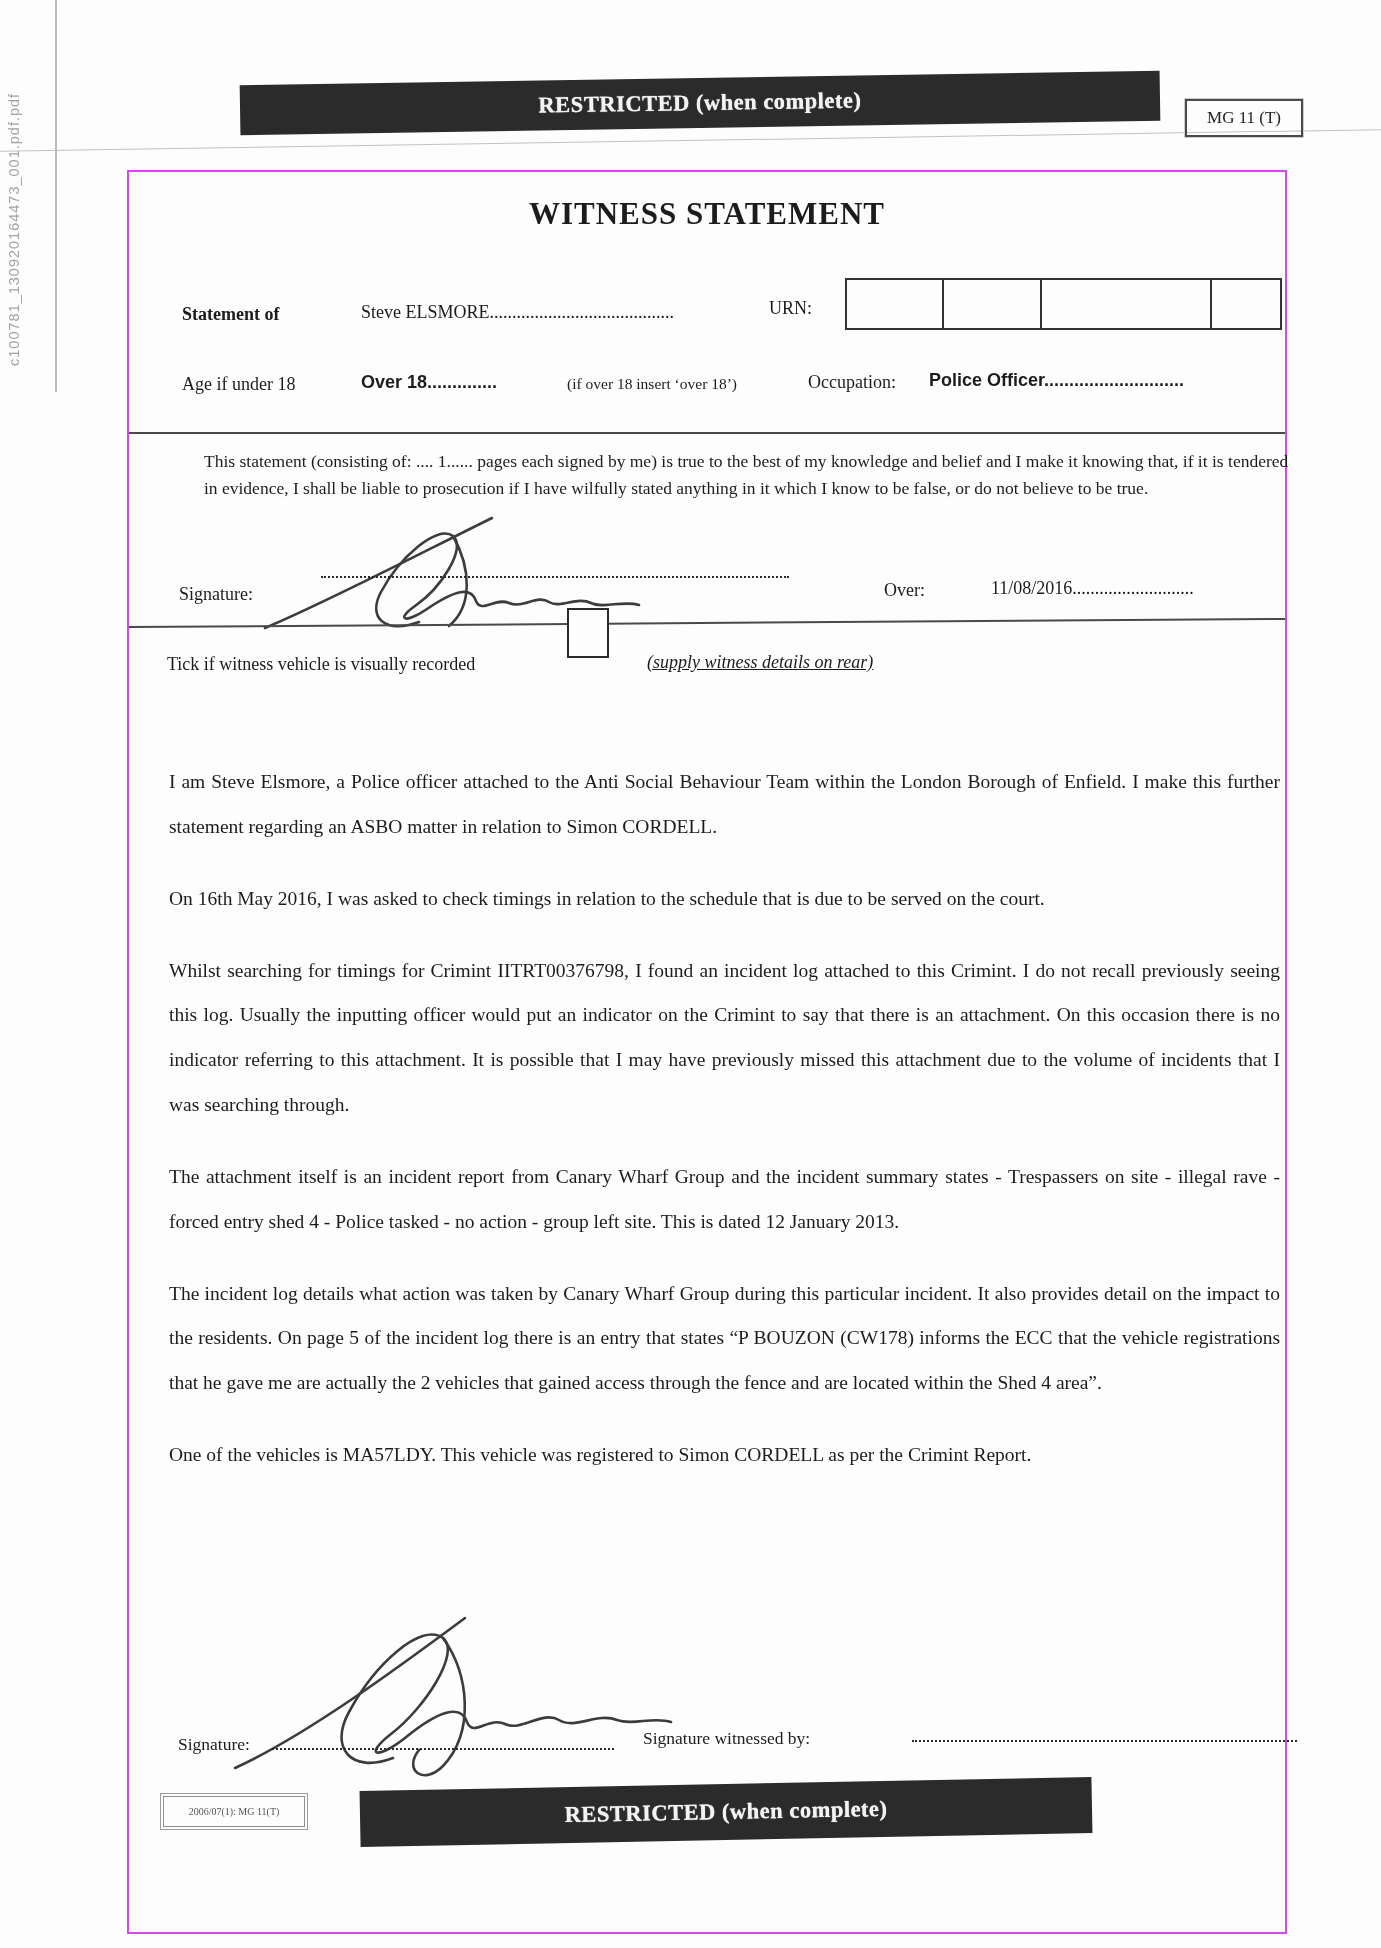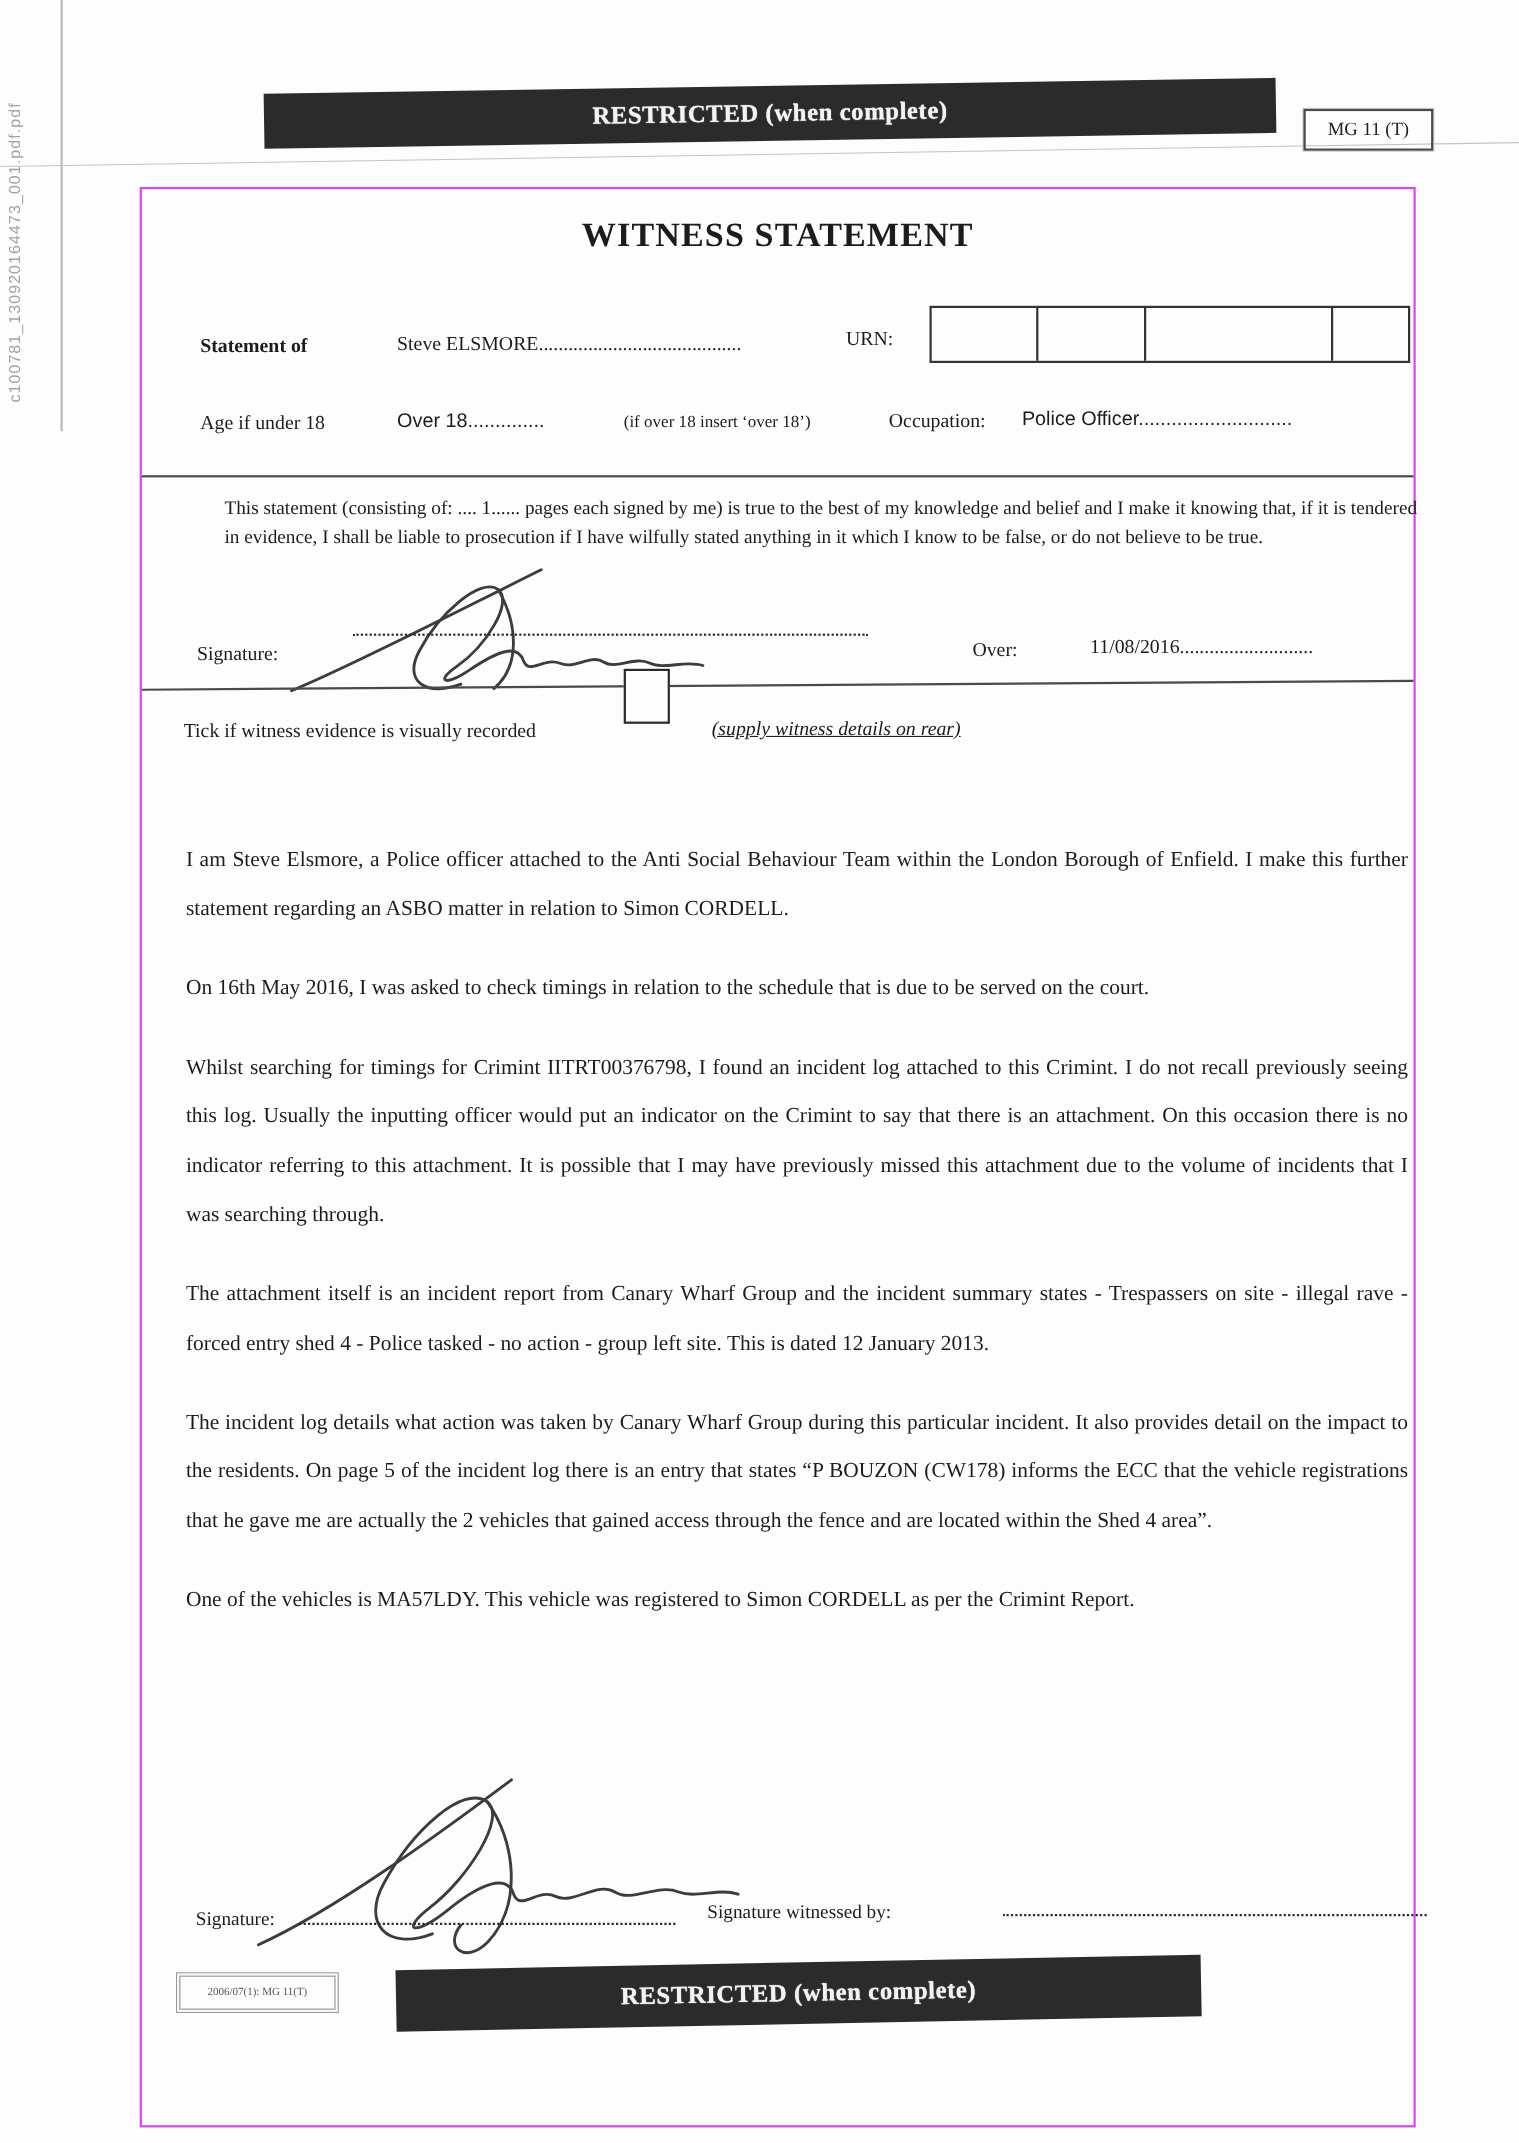--- a/index.html
+++ b/index.html
@@ -81,21 +81,21 @@
   }
   .subtitle {
     position: absolute; left: 0; top: 68px; width: 100%;
     text-align: center;
     font-size: 17.5px;
   }
 
   .abs { position: absolute; }
   .lbl { font-size: 18px; }
   .lbl-b { font-size: 18px; font-weight: bold; }
-  .val-sans { font-family: "Liberation Sans", sans-serif; font-weight: normal; font-size: 18px; }
+  .val-sans { font-family: "Liberation Sans", sans-serif; font-weight: bold; font-size: 18px; }
   .hint { font-size: 15.5px; }
 
   .urn-table {
     position: absolute; left: 716px; top: 106px;
     width: 437px; height: 52px;
     border: 2px solid #333;
     display: flex;
   }
   .urn-cell { border-left: 2px solid #333; }
   .urn-cell:first-child { border-left: none; }
@@ -193,21 +193,21 @@
       <path d="M 162 112 C 128 124 110 108 124 82 C 142 48 180 14 196 26 C 210 38 184 78 158 96 C 138 110 148 114 170 99 C 198 80 214 76 219 91 C 224 104 238 87 252 93 C 266 99 280 84 292 92 C 303 99 320 86 334 93 C 346 99 366 90 382 95"></path>
       <path d="M 196 26 C 214 58 216 96 192 116"></path>
     </svg>
     <div class="abs lbl" style="left:50px; top:412px;">Signature:</div>
     <div class="dotted" style="left:192px; top:404px; width:468px;"></div>
     <div class="abs lbl" style="left:755px; top:408px;">Over:</div>
     <div class="abs lbl" style="left:862px; top:406px;">11/08/2016...........................</div>
 
     <div class="hline" style="top:450px; transform: rotate(-0.4deg);"></div>
 
-    <div class="abs lbl" style="left:38px; top:482px;">Tick if witness evidence is visually recorded</div>
+    <div class="abs lbl" style="left:38px; top:482px;">Tick if witness vehicle is visually recorded</div>
     <div class="tickbox"></div>
     <div class="abs lbl italic" style="left:518px; top:480px;">(supply witness details on rear)</div>
 
     <div class="body-text">
       <p>I am Steve Elsmore, a Police officer attached to the Anti Social Behaviour Team within the London Borough of Enfield.  I make this further statement regarding an ASBO matter in relation to Simon CORDELL.</p>
       <p>On 16th May 2016, I was asked to check timings in relation to the schedule that is due to be served on the court.</p>
       <p>Whilst searching for timings for Crimint IITRT00376798, I found an incident log attached to this Crimint.  I do not recall previously seeing this log.  Usually the inputting officer would put an indicator on the Crimint to say that there is an attachment. On this occasion there is no indicator referring to this attachment.  It is possible that I may have previously missed this attachment due to the volume of incidents that I was searching through.</p>
       <p>The attachment itself is an incident report from Canary Wharf Group and the incident summary states - Trespassers on site - illegal rave - forced entry shed 4 - Police tasked - no action - group left site.  This is dated 12 January 2013.</p>
       <p>The incident log details what action was taken by Canary Wharf Group during this particular incident.  It also provides detail on the impact to the residents.  On page 5 of the incident log there is an entry that states “P BOUZON (CW178) informs the ECC that the vehicle registrations that he gave me are actually the 2 vehicles that gained access through the fence and are located within the Shed 4 area”.</p>
       <p>One of the vehicles is MA57LDY.  This vehicle was registered to Simon CORDELL as per the Crimint Report.</p>

